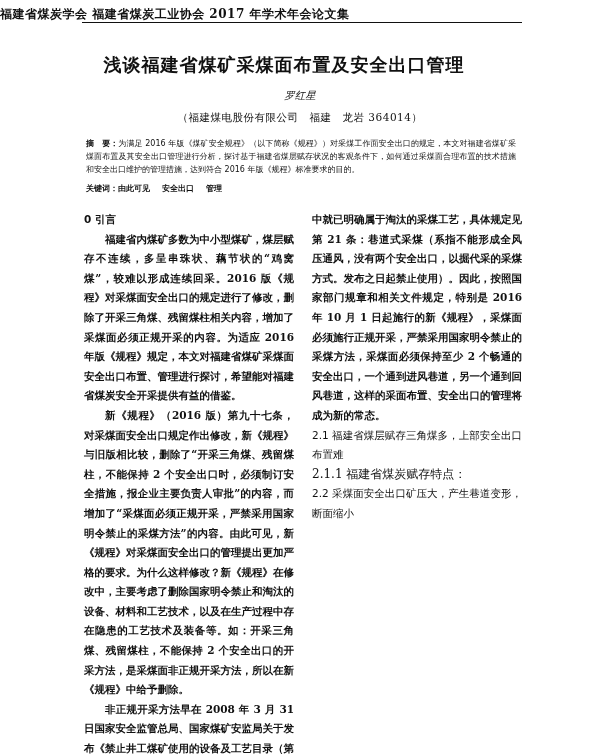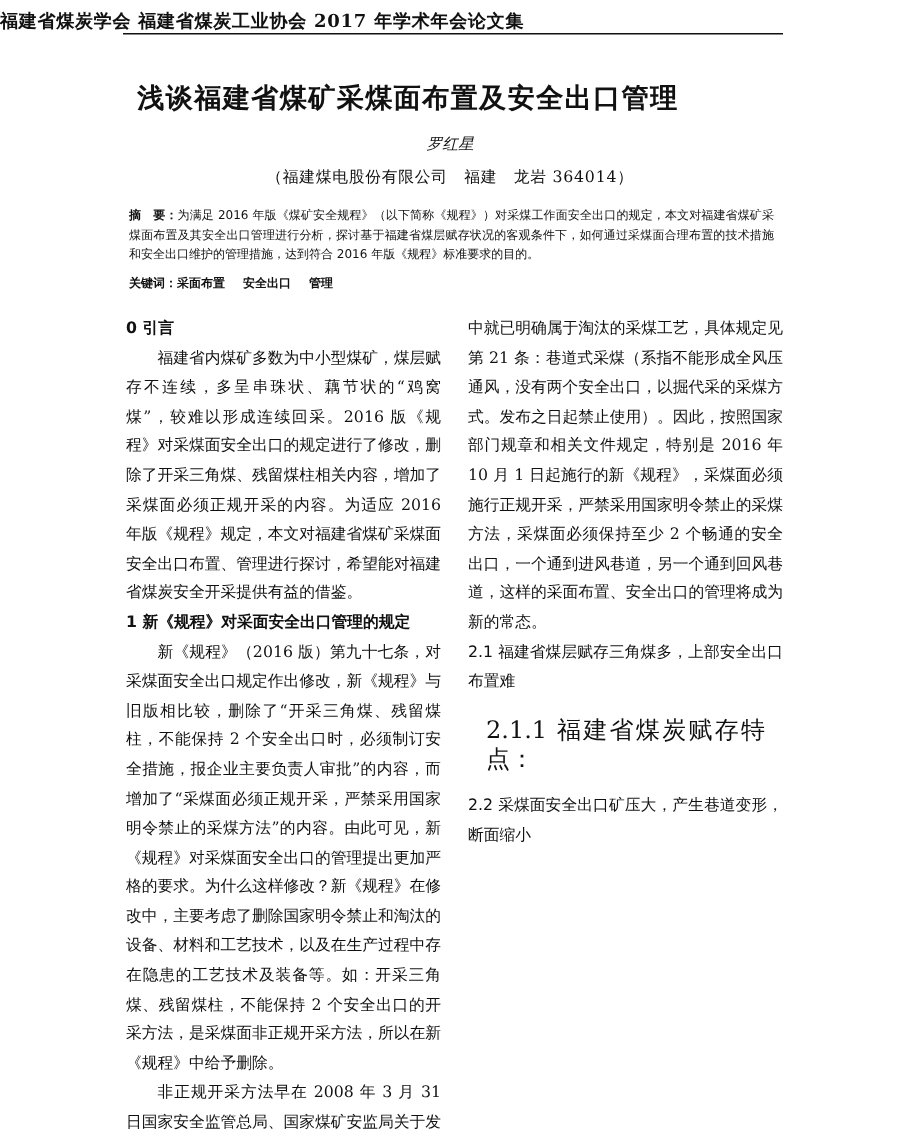--- a/index.html
+++ b/index.html
@@ -9,21 +9,21 @@
     }
     .running-header {
       position: absolute; top: 6px; left: 0; width: 600px; 
       font-size: 12px; font-weight: bold; letter-spacing: 0.5px;
     }
     .header-rule {
       position: absolute; top: 22px; left: 82px; width: 440px; height: 0;
       border-top: 1.5px solid #111;
     }
     .title {
-      position: absolute; top: 53px; left: 0; width: 544px; text-align: center;
+      position: absolute; top: 53px; left: 12px; width: 544px; text-align: center;
       font-family: "DejaVu Sans", "Liberation Sans", sans-serif;
       font-size: 18px; font-weight: bold; letter-spacing: 1px;
     }
     .author {
       position: absolute; top: 89px; left: 0; width: 600px; text-align: center;
       font-size: 10.5px; font-style: italic;
     }
     .affiliation {
       position: absolute; top: 111px; left: 0; width: 600px; text-align: center;
       font-size: 10.5px; letter-spacing: 0.5px;
@@ -39,32 +39,32 @@
       font-family: "DejaVu Sans", "Liberation Sans", sans-serif;
       font-size: 8px; font-weight: bold;
     }
     .keywords span.kw { margin-right: 12px; }
     .column {
       position: absolute; top: 210px; width: 210px;
       font-size: 10.5px; line-height: 19.6px; text-align: justify;
     }
     .col-left { left: 84px; }
     .col-right { left: 312px; }
-    .column p { margin: 0; text-indent: 2em; }
+    .column p { margin: 0; text-indent: 2em; font-weight: bold; }
     .column p.noindent { text-indent: 0; }
     .column h2 {
       margin: 0; font-size: 10.5px; font-weight: bold;
       font-family: "DejaVu Sans", "Liberation Sans", sans-serif; line-height: 19.6px;
     }
     .column h3 {
       margin: 0; font-size: 10.5px; font-weight: normal;
       font-family: "DejaVu Sans", "Liberation Sans", sans-serif; line-height: 19.6px;
     }
     .column h4 {
-      margin: 12px; font-size: 16px; font-weight: normal; line-height: 19.6px;
+      margin: 0; font-size: 12px; font-weight: normal; line-height: 19.6px;
     }
     .page-number {
       position: absolute; top: 740px; left: 0; width: 600px; text-align: center;
       font-size: 9px; font-weight: bold; margin-top: 24px;
     }
   </style>
 </head>
 <body>
 
 <div class="running-header">福建省煤炭学会 福建省煤炭工业协会 2017 年学术年会论文集</div>
@@ -72,27 +72,26 @@
 
 <div class="title">浅谈福建省煤矿采煤面布置及安全出口管理</div>
 <div class="author">罗红星</div>
 <div class="affiliation">（福建煤电股份有限公司　福建　龙岩 364014）</div>
 
 <div class="abstract">
   <span class="label">摘　要：</span><span>为满足 2016 年版《煤矿安全规程》（以下简称《规程》）对采煤工作面安全出口的规定，本文对福建省煤矿采煤面布置及其安全出口管理进行分析，探讨基于福建省煤层赋存状况的客观条件下，如何通过采煤面合理布置的技术措施和安全出口维护的管理措施，达到符合 2016 年版《规程》标准要求的目的。</span>
 </div>
 
 <div class="keywords">
-  <span>关键词：</span><span class="kw">采面布置</span><span class="kw">安全出口</span><span class="kw">管理</span>
+  <span>关键词：</span><span class="kw">由此可见</span><span class="kw">安全出口</span><span class="kw">管理</span>
 </div>
 
 <div class="column col-left">
   <h2>0 引言</h2>
   <p>福建省内煤矿多数为中小型煤矿，煤层赋存不连续，多呈串珠状、藕节状的“鸡窝煤”，较难以形成连续回采。2016 版《规程》对采煤面安全出口的规定进行了修改，删除了开采三角煤、残留煤柱相关内容，增加了采煤面必须正规开采的内容。为适应 2016 年版《规程》规定，本文对福建省煤矿采煤面安全出口布置、管理进行探讨，希望能对福建省煤炭安全开采提供有益的借鉴。</p>
-  <h2>1 新《规程》对采面安全出口管理的规定</h2>
   <p>新《规程》（2016 版）第九十七条，对采煤面安全出口规定作出修改，新《规程》与旧版相比较，删除了“开采三角煤、残留煤柱，不能保持 2 个安全出口时，必须制订安全措施，报企业主要负责人审批”的内容，而增加了“采煤面必须正规开采，严禁采用国家明令禁止的采煤方法”的内容。由此可见，新《规程》对采煤面安全出口的管理提出更加严格的要求。为什么这样修改？新《规程》在修改中，主要考虑了删除国家明令禁止和淘汰的设备、材料和工艺技术，以及在生产过程中存在隐患的工艺技术及装备等。如：开采三角煤、残留煤柱，不能保持 2 个安全出口的开采方法，是采煤面非正规开采方法，所以在新《规程》中给予删除。</p>
   <p>非正规开采方法早在 2008 年 3 月 31 日国家安全监管总局、国家煤矿安监局关于发布《禁止井工煤矿使用的设备及工艺目录（第二批）》的通知（安监总煤装〔2008〕49 号）</p>
 </div>
 
 <div class="column col-right">
   <p class="noindent">中就已明确属于淘汰的采煤工艺，具体规定见第 21 条：巷道式采煤（系指不能形成全风压通风，没有两个安全出口，以掘代采的采煤方式。发布之日起禁止使用）。因此，按照国家部门规章和相关文件规定，特别是 2016 年 10 月 1 日起施行的新《规程》，采煤面必须施行正规开采，严禁采用国家明令禁止的采煤方法，采煤面必须保持至少 2 个畅通的安全出口，一个通到进风巷道，另一个通到回风巷道，这样的采面布置、安全出口的管理将成为新的常态。</p>
   <h3>2.1 福建省煤层赋存三角煤多，上部安全出口布置难</h3>
   <h4>2.1.1 福建省煤炭赋存特点：</h4>
   <h3>2.2 采煤面安全出口矿压大，产生巷道变形，断面缩小</h3>
 

